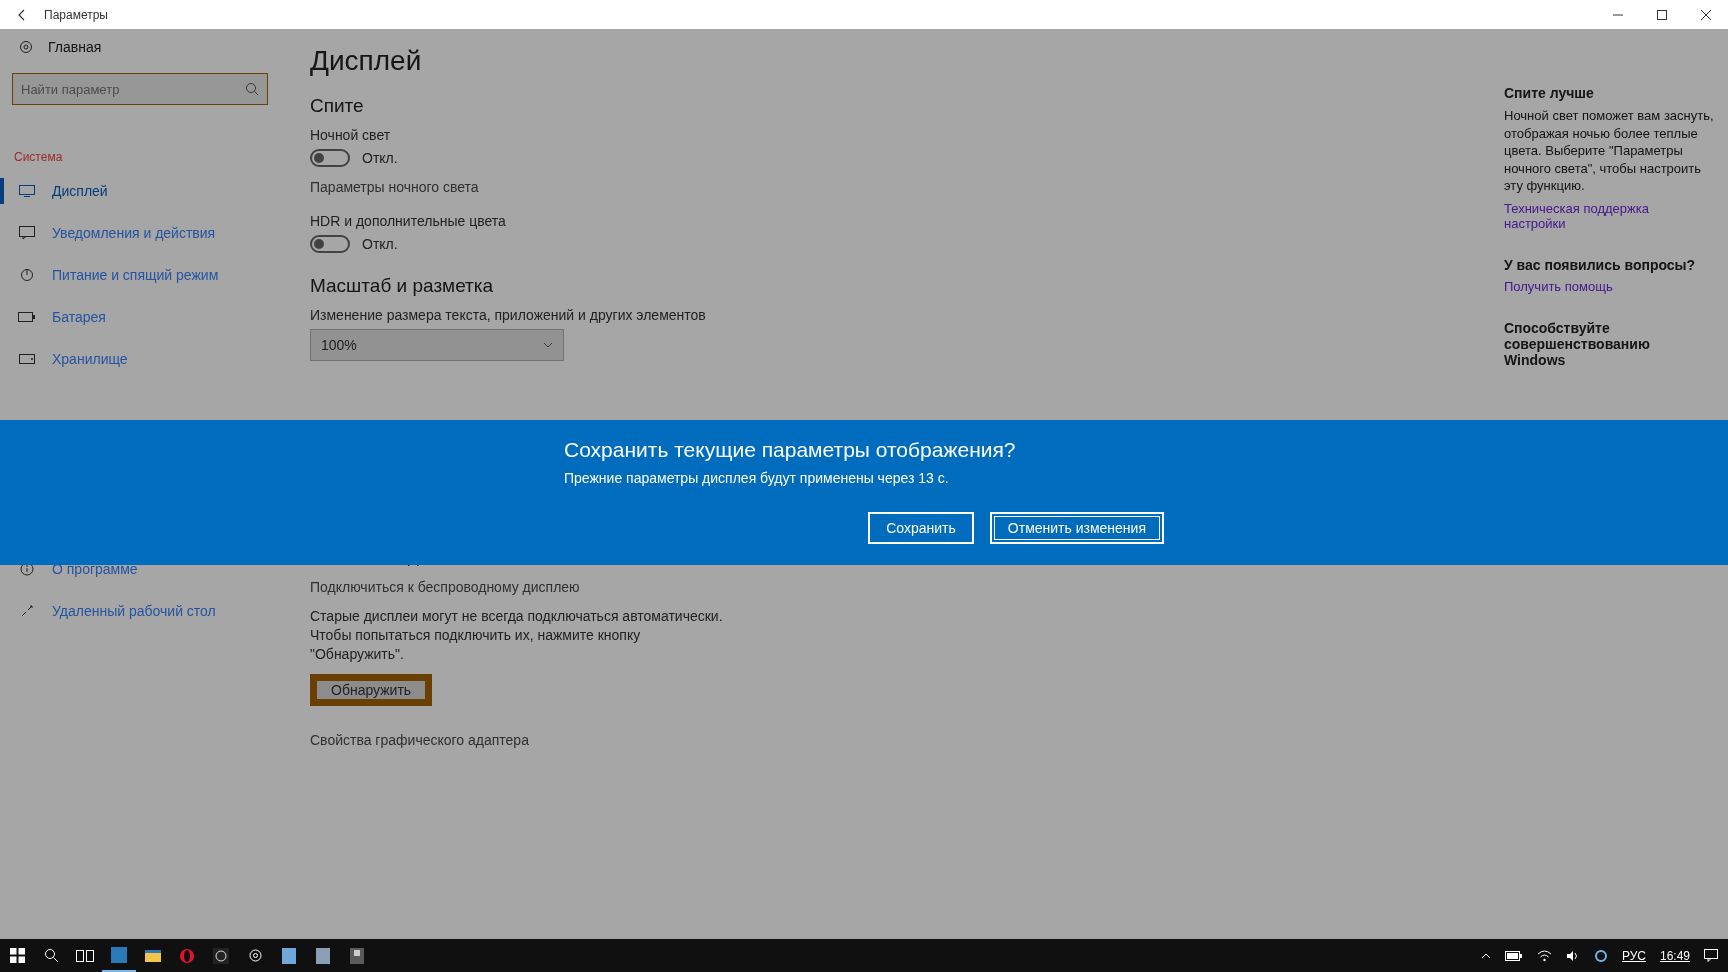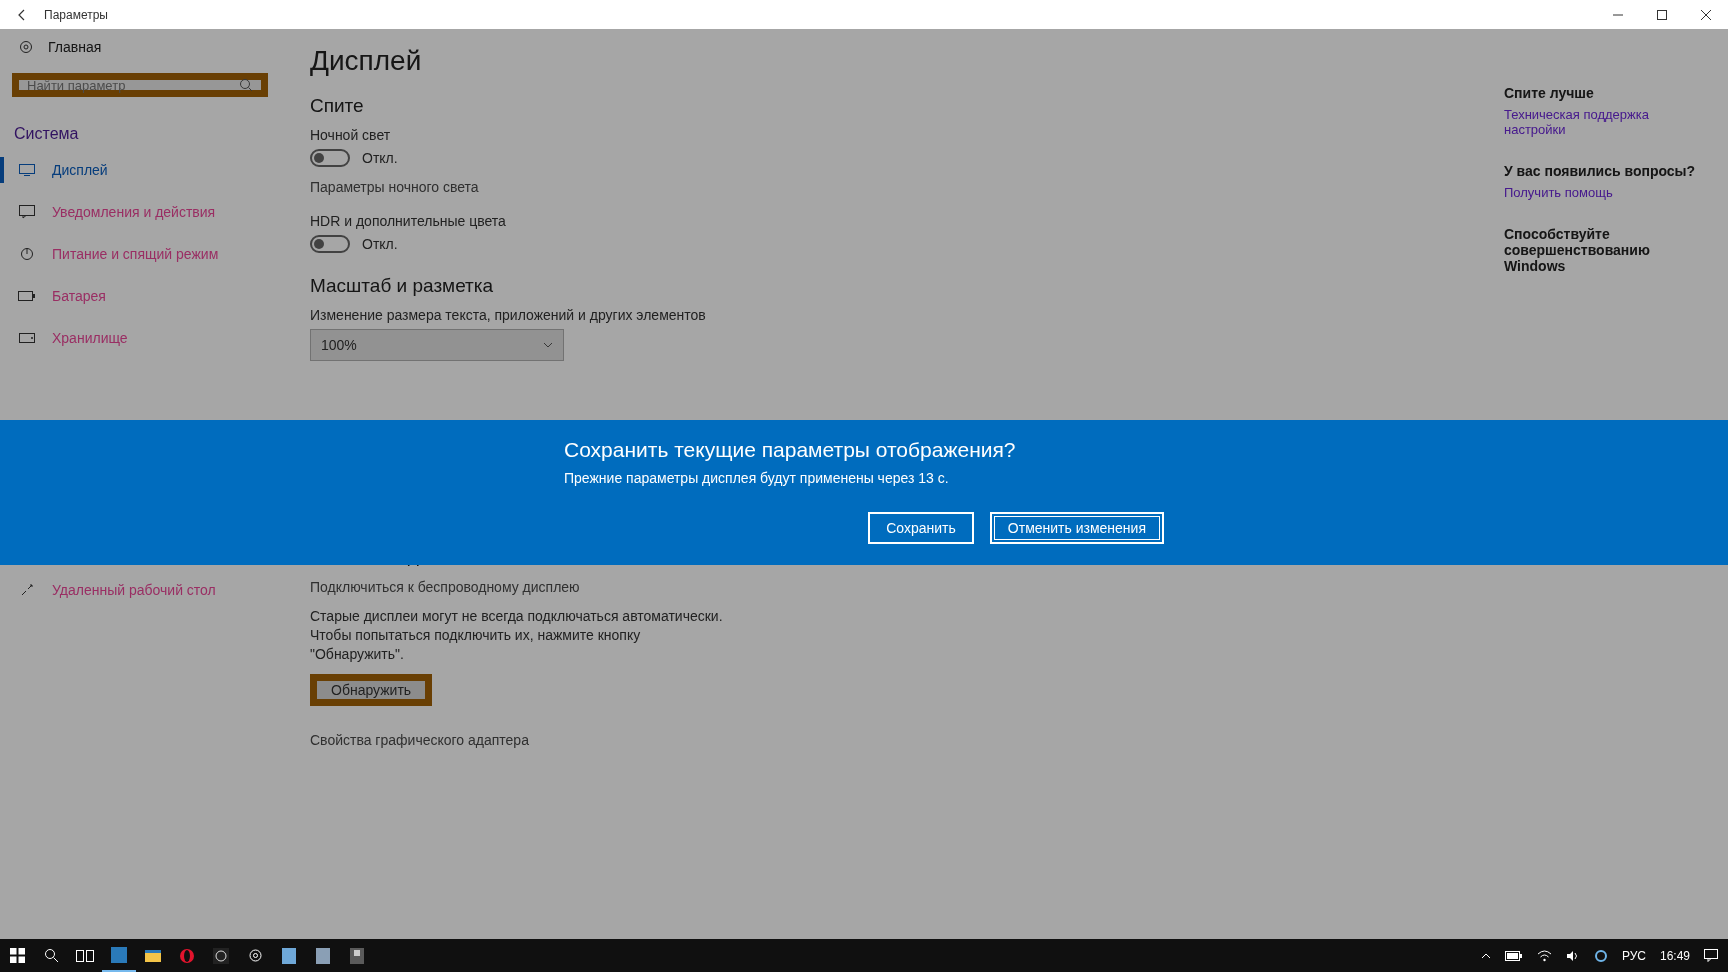--- a/index.html
+++ b/index.html
@@ -9,26 +9,26 @@
 .titlebar .back { width: 28px; height: 28px; display: flex; align-items: center; justify-content: center; color: #333; cursor: default; }
 .titlebar .title { font-size: 12px; color: #333; margin-left: 8px; }
 .titlebar .winbtns { position: absolute; right: 0; top: 0; height: 29px; display: flex; }
 .titlebar .winbtns div { width: 44px; height: 29px; display: flex; align-items: center; justify-content: center; color: #333; font-size: 12px; }
 
 .body-area { position: absolute; top: 29px; left: 0; right: 0; bottom: 33px; background: #ffffff; }
 .body-area .dimmer { position: absolute; inset: 0; background: rgba(0,0,0,0.35); z-index: 5; }
 
 .sidebar { position: absolute; left: 0; top: 0; bottom: 0; width: 280px; }
 .home { display: flex; align-items: center; height: 36px; padding-left: 18px; color: #222; font-size: 14px; gap: 14px; }
-.searchbox { margin: 8px 12px 0 12px; height: 24px; background: #e8e8e8; border: 7px solid #a16207; display: flex; align-items: center; padding: 0 8px; }
+.searchbox { margin: 8px 12px 17px 12px; height: 32px; background: #e8e8e8; border: 1px solid #a16207; display: flex; align-items: center; padding: 0 8px; }
 .searchbox input { flex: 1; border: none; background: transparent; outline: none; font-size: 13px; color: #555; }
 .searchbox .sicon { color: #555; }
-.group-label { padding: 28px 0 6px 14px; font-size: 16px; color: #4c1d95; }
+.group-label { padding: 28px 0 6px 14px; font-size: 12px; color: #ef4444; }
 .nav-list { }
-.nav-item { display: flex; align-items: center; height: 42px; padding-left: 18px; gap: 16px; font-size: 14px; color: #ec4899; }
+.nav-item { display: flex; align-items: center; height: 42px; padding-left: 18px; gap: 16px; font-size: 14px; color: #3b82f6; }
 .nav-item.active { color: #0a5ebf; position: relative; }
 .nav-item.active::before { content:""; position:absolute; left:0; top:8px; bottom:8px; width:4px; background:#0a5ebf; }
 .nav-item .ni-icon { width: 18px; height: 18px; display: flex; align-items: center; justify-content: center; }
 
 .main { position: absolute; left: 310px; top: 0; right: 230px; bottom: 0; padding-top: 16px; color: #222; }
 h1.page-title { font-size: 28px; font-weight: 400; margin-bottom: 18px; }
 h2.sect { font-size: 19px; font-weight: 400; margin: 12px 0 10px 0; }
 .setting-label { font-size: 14px; color: #333; margin-top: 10px; }
 .link-label { font-size: 14px; color: #4a4a4a; margin-top: 12px; }
 .toggle-row { display: flex; align-items: center; gap: 12px; margin-top: 6px; }
@@ -51,21 +51,21 @@
 .modal p { font-size: 14px; }
 .modal .mbtns { display: flex; gap: 16px; justify-content: flex-end; margin-top: 26px; }
 .modal button { background: transparent; border: 2px solid #ffffff; color: #fff; font-size: 14px; padding: 6px 16px; min-width: 90px; cursor: pointer; font-family: inherit; }
 .modal button.focused { outline: 1px solid #fff; outline-offset: -5px; }
 
 .taskbar { position: absolute; left: 0; right: 0; bottom: 0; height: 33px; background: #101010; display: flex; align-items: center; color: #fff; font-size: 12px; }
 .taskbar .tb-left { display: flex; align-items: center; height: 100%; }
 .taskbar .tb-icon { width: 34px; height: 33px; display: flex; align-items: center; justify-content: center; color: #fff; }
 .taskbar .tb-icon.active { border-bottom: 2px solid #76b9ed; }
 .taskbar .tb-right { margin-left: auto; display: flex; align-items: center; height: 100%; gap: 6px; padding-right: 6px; }
-.taskbar .tb-right .tr { height: 33px; display: flex; align-items: center; padding: 0 4px; }
+.taskbar .tb-right .tr { height: 33px; display: flex; align-items: center; padding: 0 4px; text-decoration: underline; }
 
 svg { display: block; }
 </style>
 </head>
 <body>
 
 <div class="titlebar">
   <div class="back">
     <svg width="14" height="14" viewBox="0 0 14 14">
         <path d="M9 2 L4 7 L9 12" stroke="#333" stroke-width="1.2" fill="none"></path>
@@ -228,20 +228,21 @@
     <h2 class="sect" style="margin-top:28px">Несколько дисплеев</h2>
     <div class="link-label">Подключиться к беспроводному дисплею</div>
     <div class="body-text">Старые дисплеи могут не всегда подключаться автоматически. Чтобы попытаться подключить их, нажмите кнопку "Обнаружить".</div>
     <div class="btn-gray">Обнаружить</div>
     <div class="link-label" style="margin-top:26px">Свойства графического адаптера</div>
   </div>
 
   <div class="rightcol">
     <div class="block">
       <h3>Спите лучше</h3>
+      <p>Ночной свет поможет вам заснуть, отображая ночью более теплые цвета. Выберите "Параметры ночного света", чтобы настроить эту функцию.</p>
       <span class="rc-link">Техническая поддержка настройки</span>
     </div>
     <div class="block">
       <h3>У вас появились вопросы?</h3>
       <span class="rc-link">Получить помощь</span>
     </div>
     <div class="block">
       <h3>Способствуйте совершенствованию Windows</h3>
     </div>
   </div>

